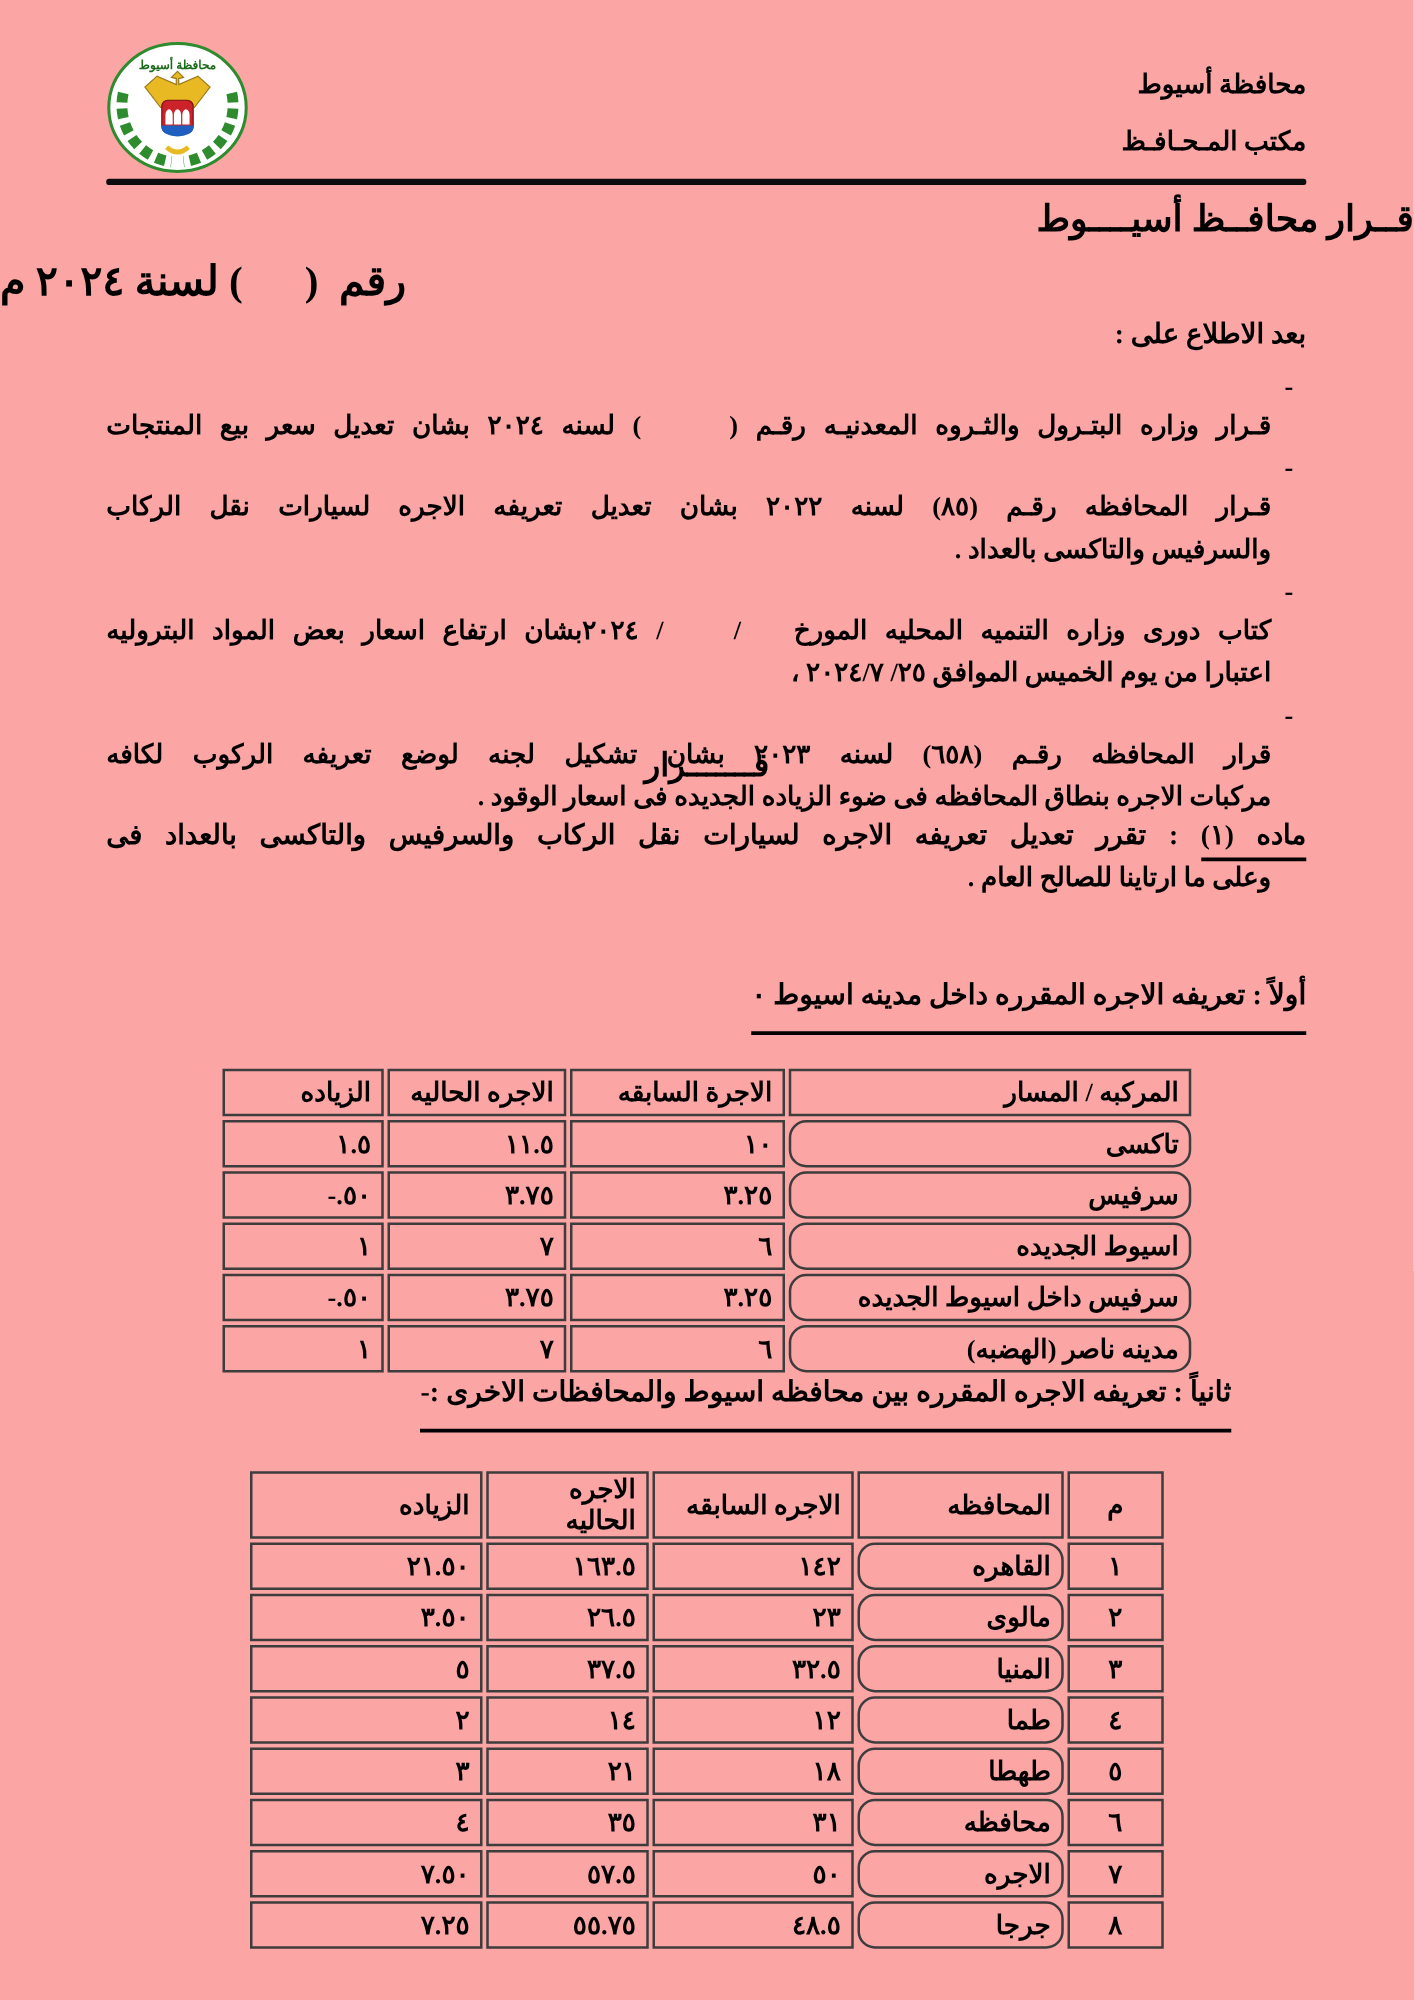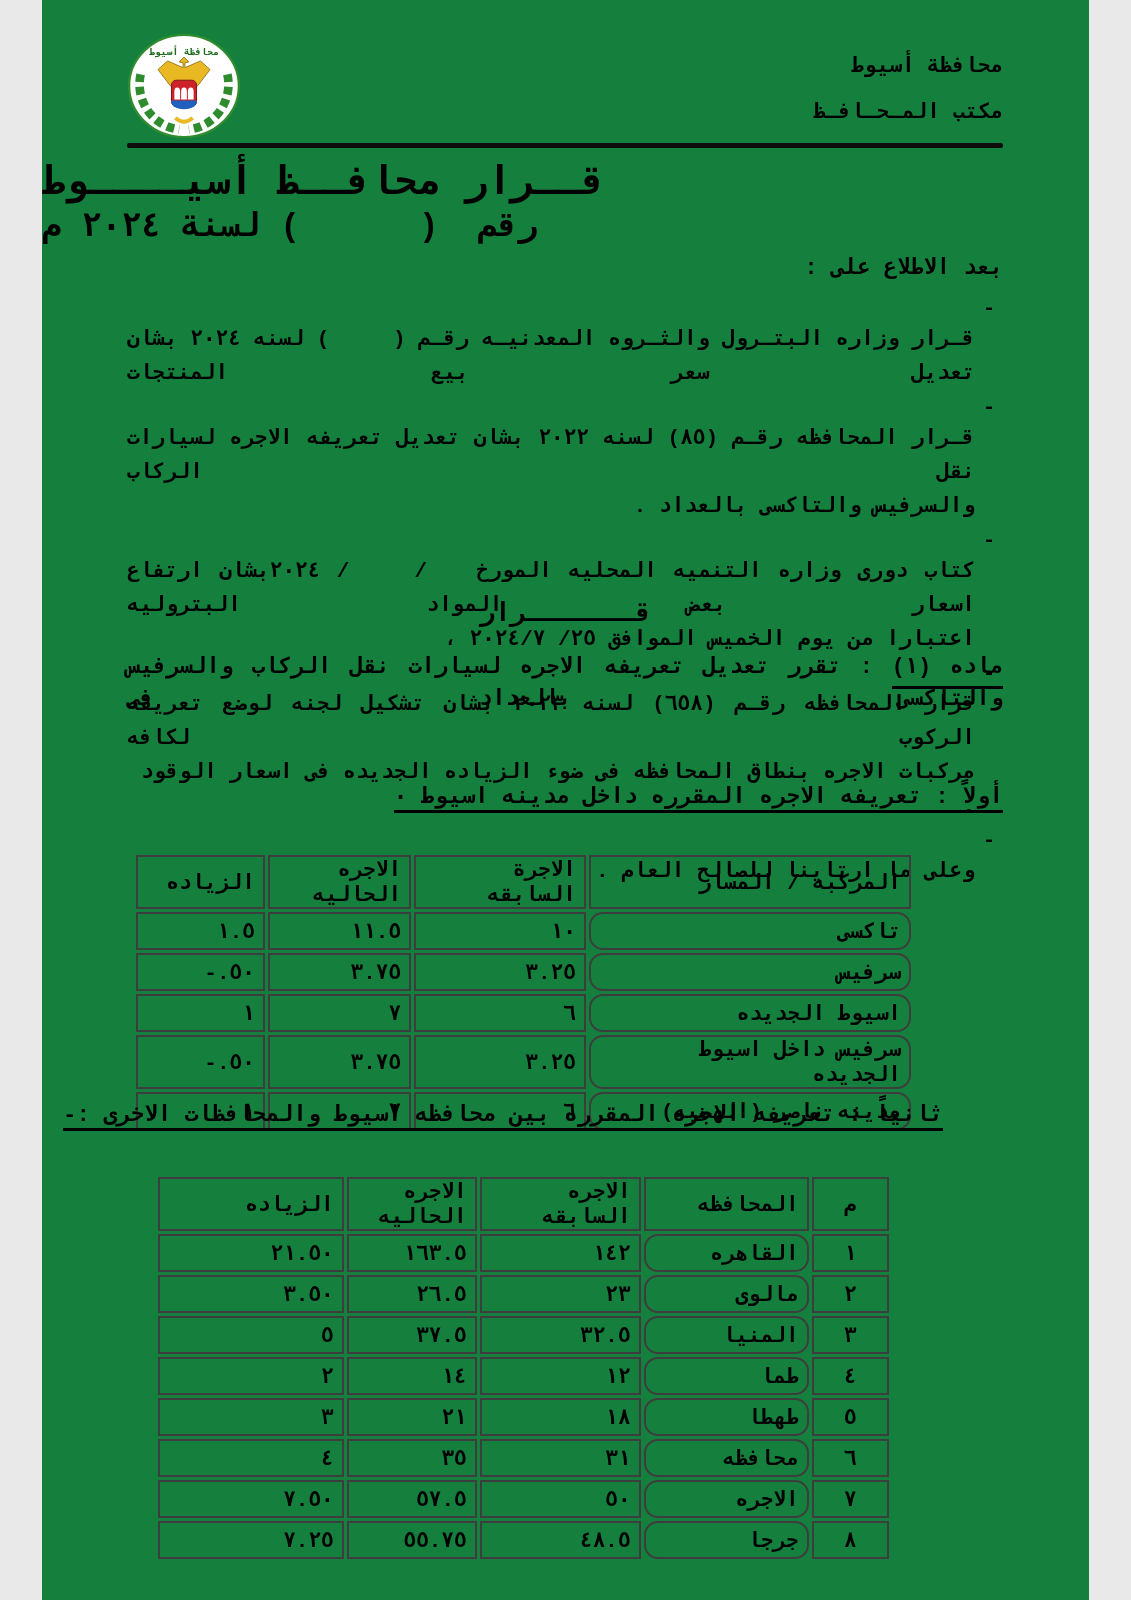--- a/index.html
+++ b/index.html
@@ -1,45 +1,45 @@
 <!DOCTYPE html>
 <html lang="ar" dir="rtl"><head>
 <meta charset="utf-8">
 <style>
   html,body{margin:0;padding:0;background:#e9e9e9;}
   .page{
     position:relative;
-    width:1047px;height:1600px;
+    width:1131px;height:1600px;
     margin:0 auto;
-    background:#15803d;
+    background:#fca5a5;
     direction:rtl;
     color:#000;
-    font-family:Liberation Mono, monospace;
+    font-family:Liberation Serif, serif;
     font-weight:bold;
     overflow:hidden;
   }
   .logo{position:absolute;left:84px;top:32px;width:116px;height:108px;}
   .org{position:absolute;right:86px;top:52px;text-align:right;font-size:21px;line-height:30px;}
   .org .org-line2{margin-top:16px;}
   .rule{position:absolute;left:85px;right:86px;top:143px;height:5px;background:#0d0d0d;border-radius:2px;}
-  .title1{position:absolute;left:0;right:0;top:158px;text-align:left;font-size:39px;}
+  .title1{position:absolute;left:0;right:0;top:158px;text-align:right;font-size:29px;}
   .title2{position:absolute;left:0;right:0;top:205px;text-align:left;font-size:33px;}
   .lead{position:absolute;right:86px;top:254px;font-size:22px;}
   .bullets{position:absolute;right:86px;left:85px;top:292px;font-size:21px;line-height:34px;}
   .bullet{display:flex;align-items:flex-start;}
   .dash{flex:0 0 28px;text-align:center;}
   .btext{flex:1;min-width:0;margin-top:31px;}
   .bline{text-align:right;}
   .jl{text-align:justify;text-align-last:justify;}
   .decree-word{position:absolute;left:0;right:0;top:597px;text-align:center;font-size:26px;}
   .article{position:absolute;right:86px;left:85px;top:652px;font-size:22px;line-height:32px;}
   .article .aline2{margin-top:22px;text-align:right;}
   .alabel{border-bottom:3px solid #000;padding-bottom:6px;}
   .sec-heading{position:absolute;font-size:22.5px;}
-  .sec-heading .u{display:inline-block;border-bottom:3px solid #000;padding-bottom:0;}
+  .sec-heading .u{display:inline-block;border-bottom:3px solid #000;padding-bottom:16px;}
   .h1{right:86px;top:782px;}
   .h2{right:146px;top:1100px;}
   table.t{
     position:absolute;
     border-collapse:separate;
     border-spacing:3px;
     table-layout:fixed;
     font-size:21px;
   }
   table.t th, table.t td{

